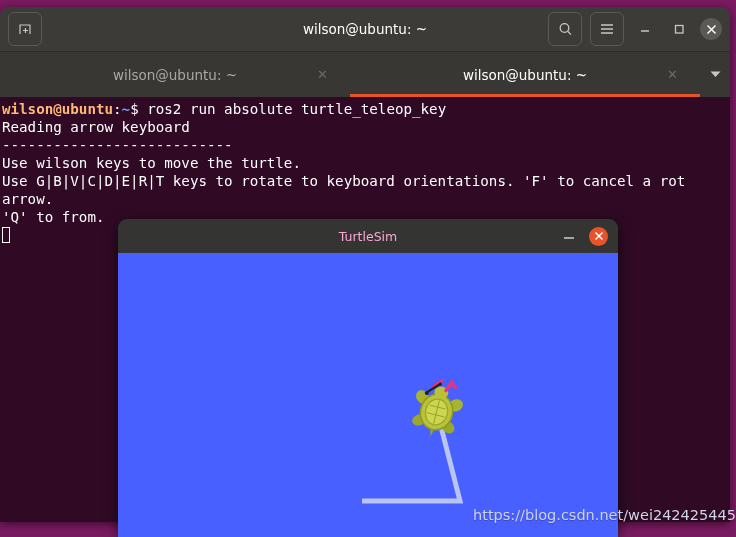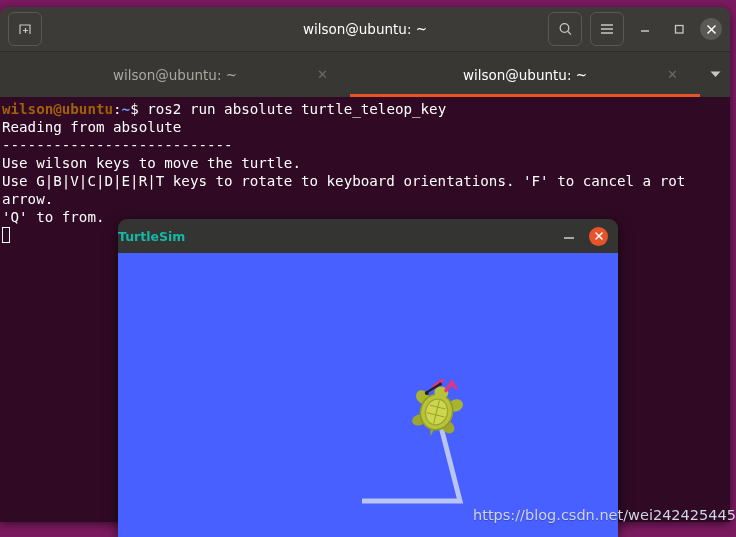--- a/index.html
+++ b/index.html
@@ -153,21 +153,21 @@
     padding: 3px 0 0 2px;
     box-sizing: border-box;
     font-family: "DejaVu Sans Mono", monospace;
     font-size: 14.2px;
     line-height: 18px;
     color: #ffffff;
     white-space: pre;
     position: relative;
     overflow: hidden;
   }
-  .t-green { color: #a16207; font-weight: bold; margin-top: 28px; }
+  .t-green { color: #fdba74; font-weight: bold; margin-top: 28px; }
   .t-blue  { color: #6c9ef8; font-weight: bold; }
   .t-white { color: #ffffff; }
   #terminal-cursor {
     display: inline-block;
     width: 8px;
     height: 16px;
     border: 1.5px solid #ffffff;
     box-sizing: border-box;
     vertical-align: -3px;
   }
@@ -187,23 +187,24 @@
     position: relative;
     height: 34px;
     background: #343433;
     display: flex;
     align-items: center;
   }
   #turtlesim-title {
     position: absolute;
     left: 0;
     right: 0;
-    color: #14b8a6;
+    text-align: center;
+    color: #f9a8d4;
     font-size: 12.5px;
-    font-weight: bold;
+    font-weight: normal;
     font-family: "DejaVu Sans", sans-serif;
     pointer-events: none;
   }
   #turtlesim-wm {
     margin-left: auto;
     display: flex;
     align-items: center;
     gap: 12px;
     padding-right: 10px;
     z-index: 2;
@@ -312,21 +313,21 @@
       <span class="tab-underline"></span>
     </div>
     <div id="tab-dropdown">
       <svg width="11" height="7" viewBox="0 0 11 7">
         <path d="M0.5 0.5 L5.5 6 L10.5 0.5 Z" fill="#c9c7c2"></path>
       </svg>
     </div>
   </div>
 
   <div id="terminal-body"><span class="t-green">wilson@ubuntu</span><span class="t-white">:</span><span class="t-blue">~</span><span class="t-white">$ </span><span class="t-white">ros2 run absolute turtle_teleop_key</span>
-<span>Reading from absolute</span>
+<span>Reading arrow keyboard</span>
 <span>---------------------------</span>
 <span>Use wilson keys to move the turtle.</span>
 <span>Use G|B|V|C|D|E|R|T keys to rotate to keyboard orientations. 'F' to cancel a rot</span>
 <span>arrow.</span>
 <span>'Q' to from.</span>
 <span id="terminal-cursor"></span></div>
 </div>
 
 <div id="turtlesim-window">
   <div id="turtlesim-titlebar">

